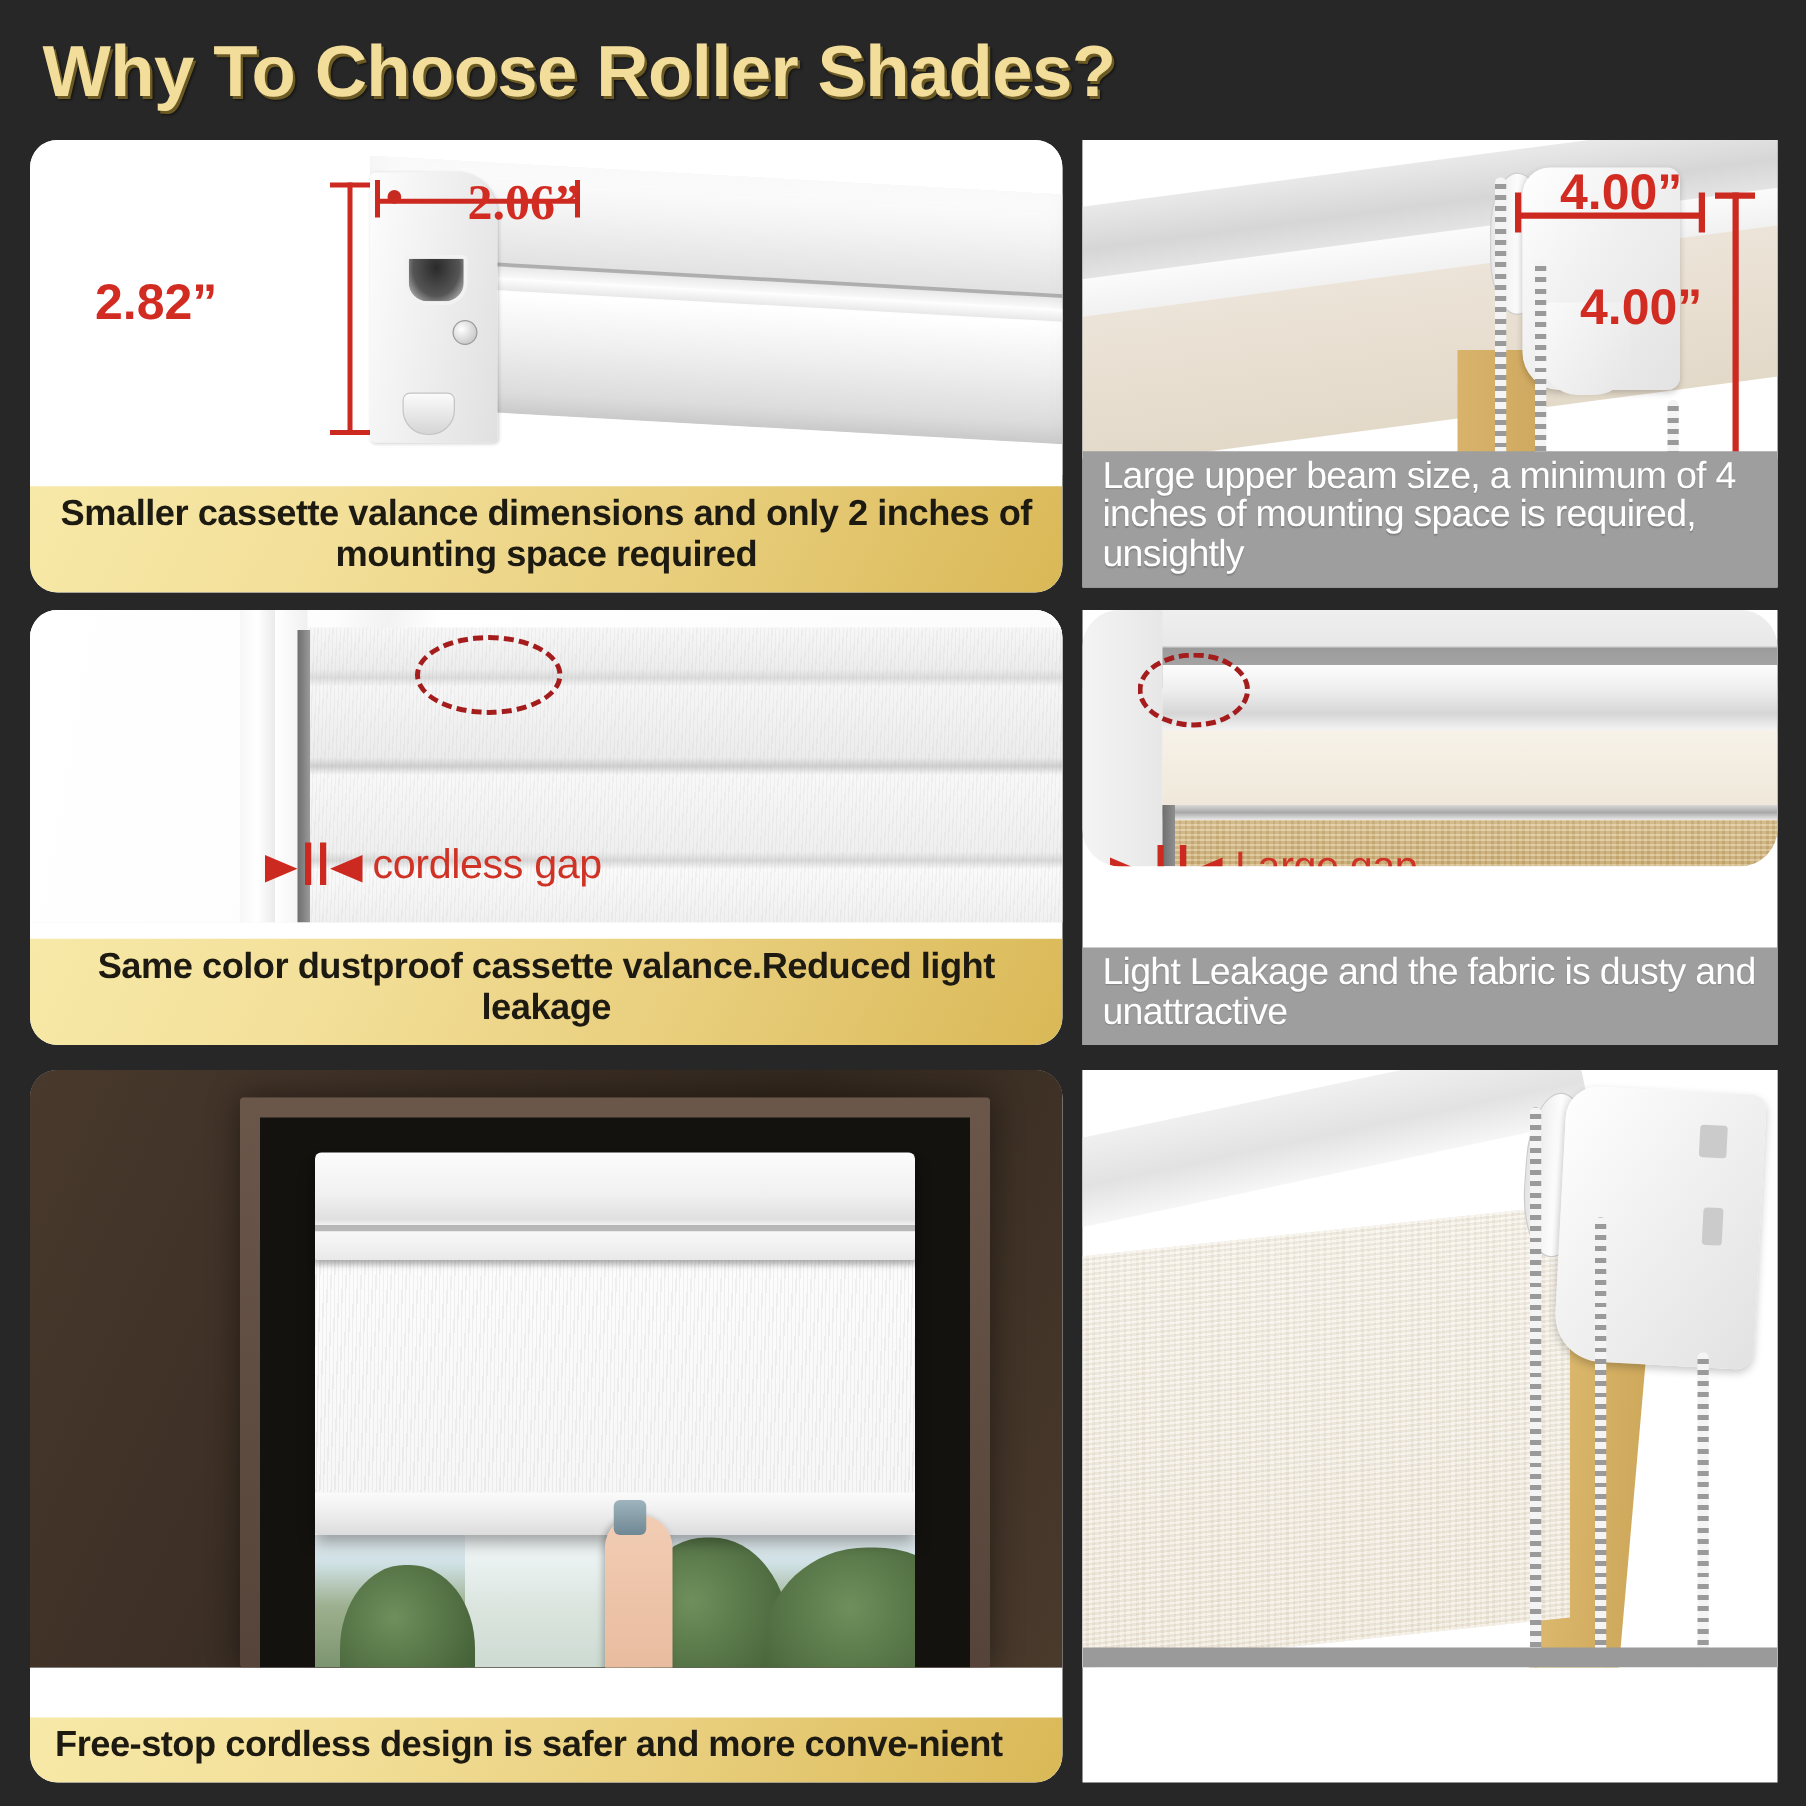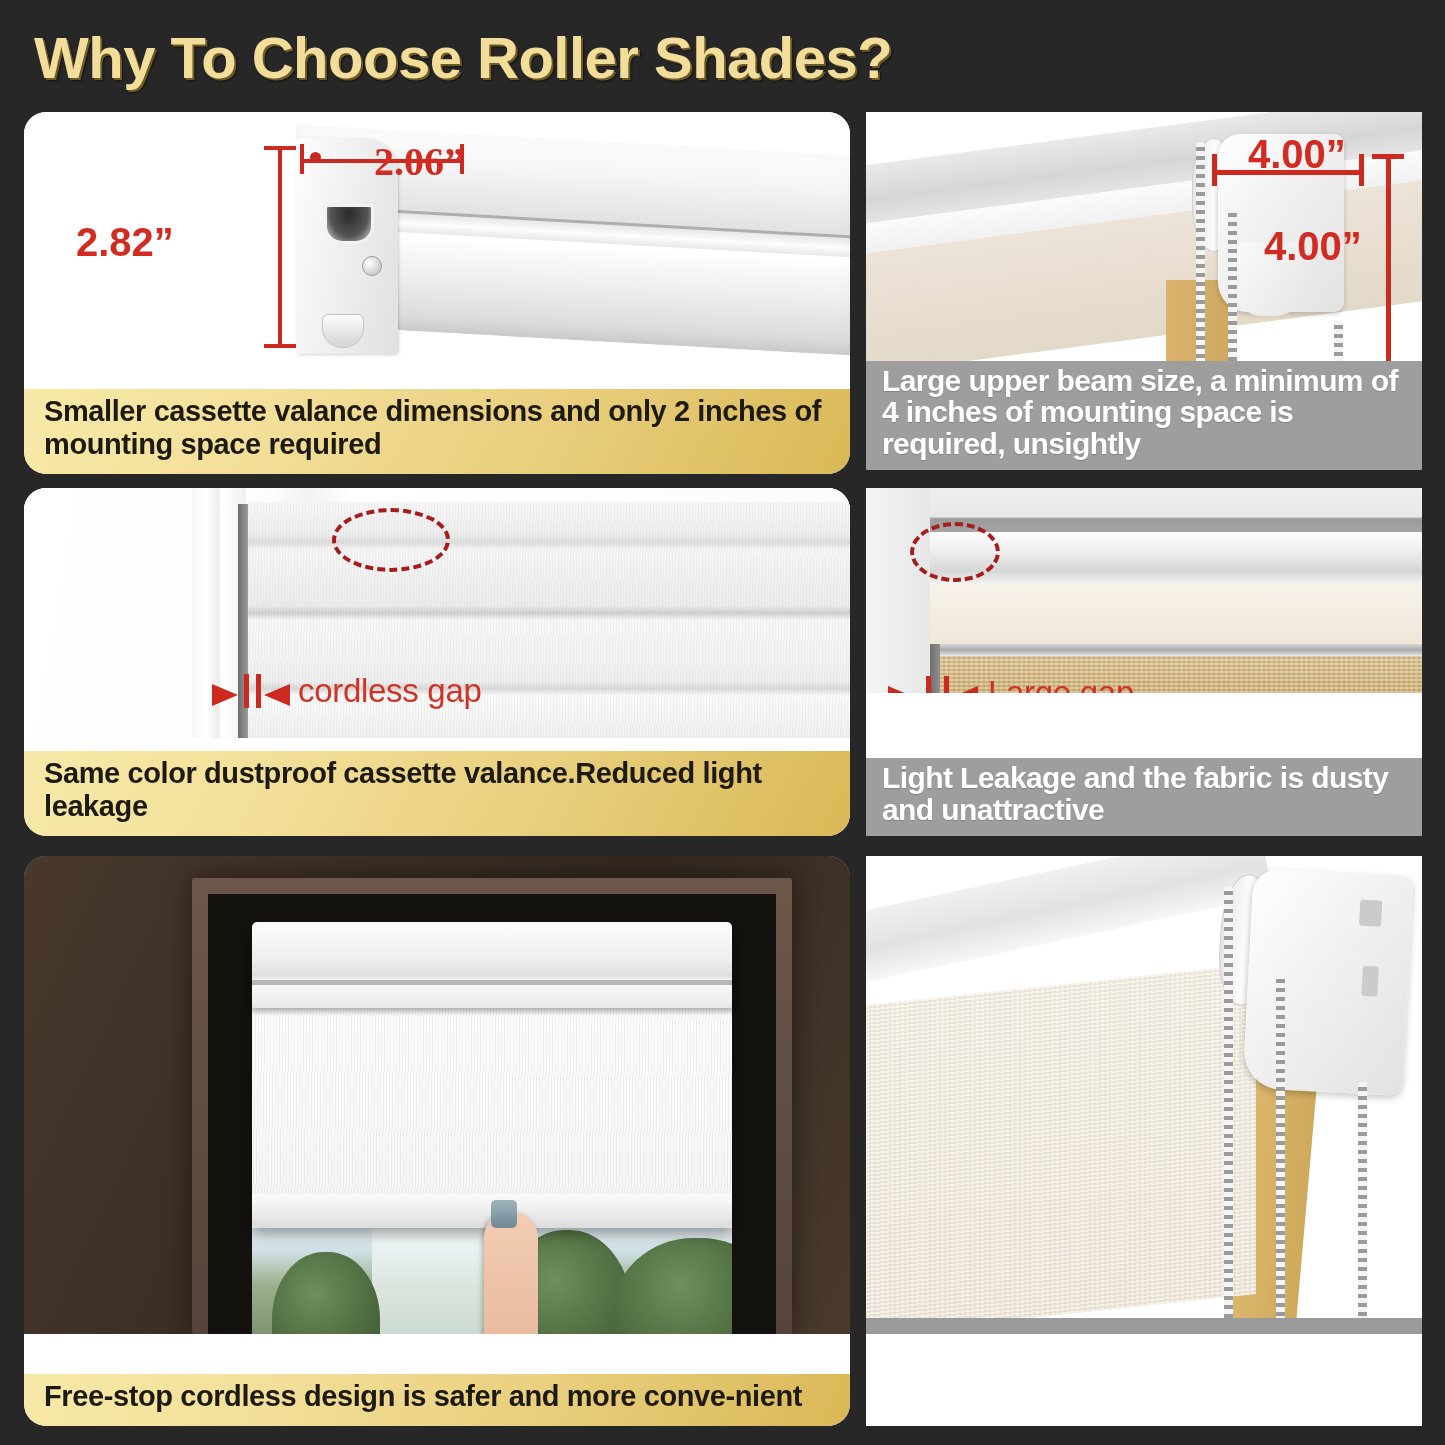--- a/index.html
+++ b/index.html
@@ -41,27 +41,27 @@
     box-sizing:border-box;
     display:flex;align-items:center;
   }
   .cap-gold{
     background:linear-gradient(118deg,#f7e9a8 0%,#f3e09a 28%,#e9cf7e 62%,#d9b856 100%);
     color:#1d1a12;
     padding:6px 20px 14px 20px;
     font-weight:bold;
     font-size:29px;line-height:1.12;
     letter-spacing:-0.4px;
-    border-bottom-left-radius:22px;border-bottom-right-radius:22px;
+    border-bottom-left-radius:22px;border-bottom-right-radius:22px;text-align:center;
   }
   .cap-gray{
     background:#9e9e9e;
     color:#ffffff;
     padding:4px 16px 10px 16px;
-    font-weight:bold;
+    font-weight:normal;
     font-size:30px;line-height:1.06;
     letter-spacing:-0.6px;
     text-shadow:0 1px 1px rgba(0,0,0,.18);
   }
 
   
   .dimtxt{
     position:absolute;color:#d22b22;font-weight:bold;
     font-family:"Liberation Sans", sans-serif;
     white-space:nowrap;
@@ -168,21 +168,21 @@
   .darkjoin{
     position:absolute;left:214px;width:10px;
     background:linear-gradient(90deg,#6e6e6e,#9a9a9a);
   }
   .arrowL,.arrowR{position:absolute;width:0;height:0;}
   .arrowR{border-top:11px solid transparent;border-bottom:11px solid transparent;border-left:26px solid #cc2a20;}
   .arrowL{border-top:11px solid transparent;border-bottom:11px solid transparent;border-right:26px solid #cc2a20;}
   .tick{position:absolute;width:5px;background:#cc2a20;}
 
   
-  #p4 .media{height:205px;background:#f0f0f0;}
+  #p4 .media{height:205px;background:#f0f0f0;border-radius:30px;}
   .p4bg{position:absolute;left:0;top:0;width:100%;height:100%;
         background:linear-gradient(180deg,#efefef 0%,#e8e8e8 14%,#9b9b9b 15%,#b0b0b0 30%,#f3f3f3 31%,#f7f7f7 100%);}
   .p4wall{position:absolute;left:0;top:0;width:64px;height:100%;background:linear-gradient(90deg,#f4f4f4,#e7e7e7);}
   .p4rail{position:absolute;left:64px;top:44px;right:0;height:52px;
           background:linear-gradient(180deg,#fdfdfd,#ededed 40%,#d6d6d6 75%,#f3f3f3);border-radius:0 0 4px 4px;}
   .p4cream{position:absolute;left:64px;top:96px;right:0;height:60px;
           background:linear-gradient(180deg,#f7f2e8,#efe8da);}
   .p4metal{position:absolute;left:64px;top:156px;right:0;height:12px;
           background:linear-gradient(180deg,#d8d8d8,#a9a9a9,#e9e9e9);}
   .p4fab{position:absolute;left:74px;top:168px;right:0;bottom:0;

